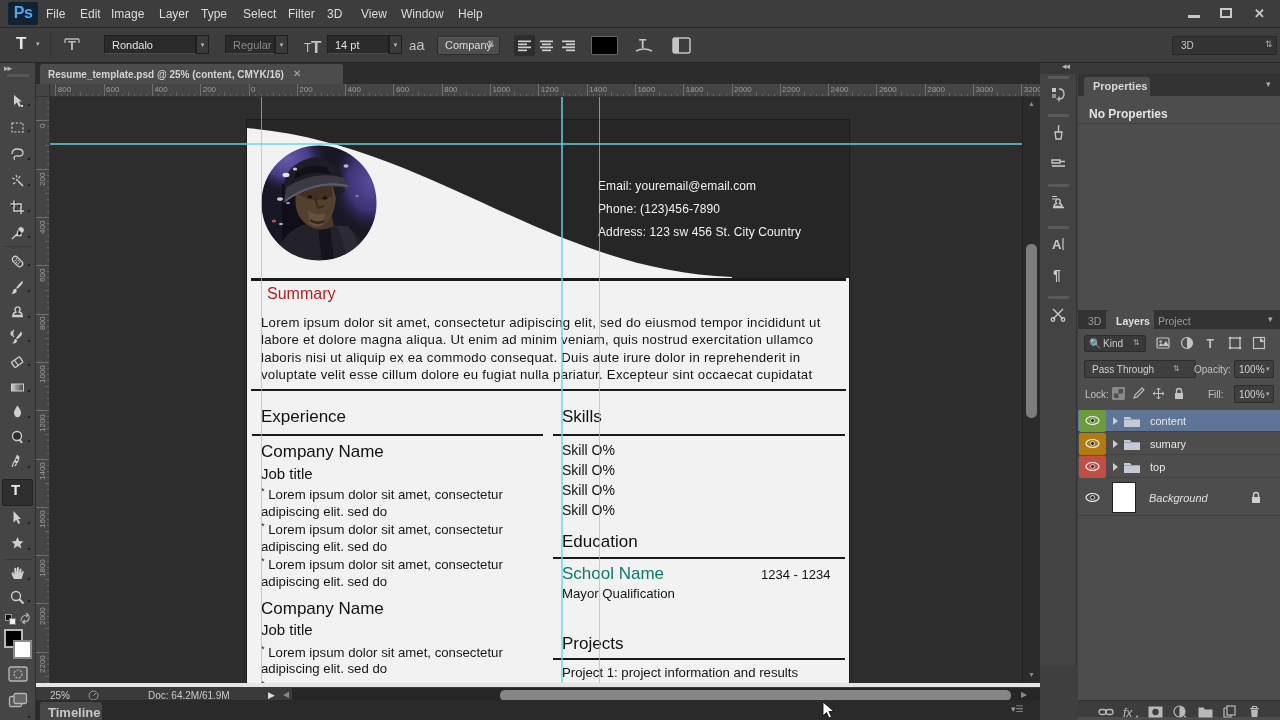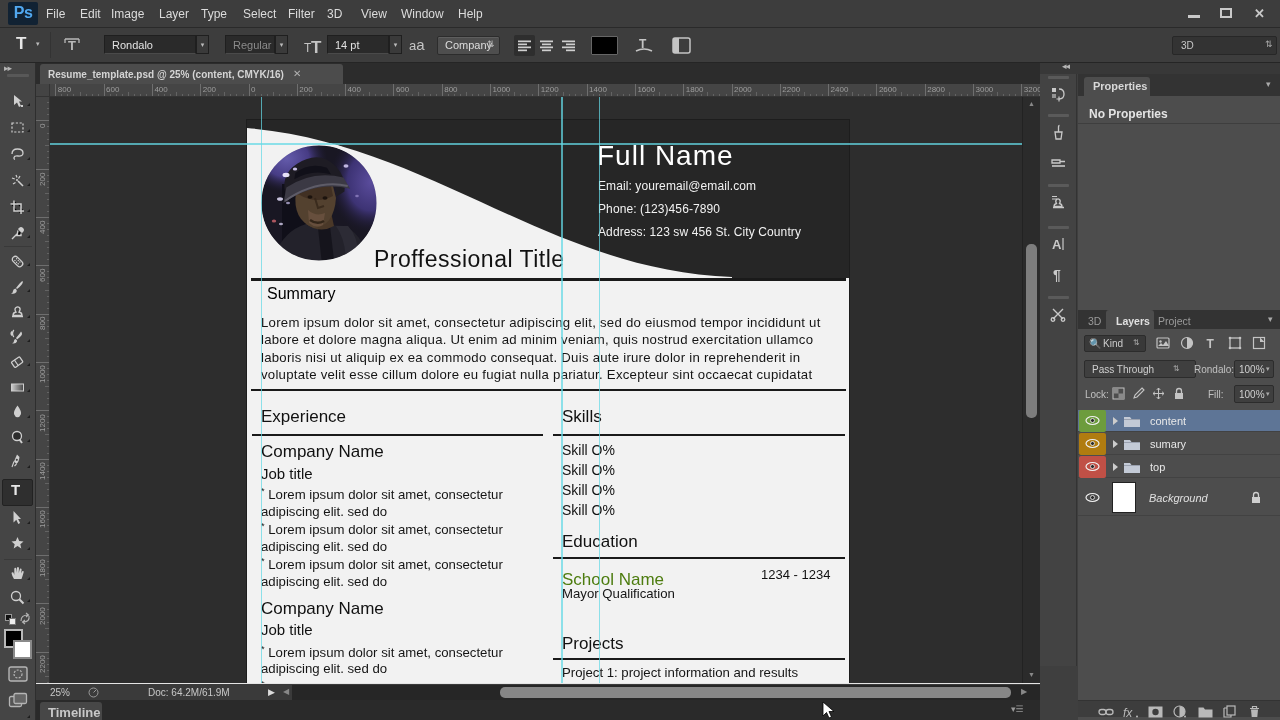--- a/index.html
+++ b/index.html
@@ -575,26 +575,24 @@
 <ellipse cx="37" cy="27" rx="2.2" ry="1.6" fill="#d8d0f8" opacity="0.9"></ellipse>
 <ellipse cx="22" cy="57" rx="3" ry="1.8" fill="#e8e2ff" opacity="0.85"></ellipse>
 <ellipse cx="30" cy="61" rx="2" ry="1.3" fill="#cfc4f2" opacity="0.7"></ellipse>
 <ellipse cx="88" cy="24" rx="2.5" ry="1.8" fill="#cfc5f0" opacity="0.9"></ellipse>
 <ellipse cx="16" cy="79" rx="2.2" ry="1.5" fill="#c8626a" opacity="0.85"></ellipse>
 <ellipse cx="23" cy="82" rx="2" ry="1.3" fill="#e0d8fa" opacity="0.75"></ellipse>
 <ellipse cx="99" cy="54" rx="1.8" ry="1.2" fill="#a99ad8" opacity="0.6"></ellipse>
 </g>
 <circle cx="61" cy="61" r="59" fill="none" stroke="#f2f2f2" stroke-width="3"></circle>
 </svg>
-<div class="a" style="left:350px;top:20px;font-size:28px;color:#fff;letter-spacing:1px;">Full Name</div>
 <div class="a" style="left:351px;top:59px;font-size:12px;color:#f2f2f2;letter-spacing:.1px;">Email: youremail@email.com</div>
 <div class="a" style="left:351px;top:82px;font-size:12px;color:#f2f2f2;letter-spacing:.1px;">Phone: (123)456-7890</div>
 <div class="a" style="left:351px;top:105px;font-size:12px;color:#f2f2f2;letter-spacing:.1px;">Address: 123 sw 456 St. City Country</div>
-<div class="a" style="left:127px;top:126px;font-size:23px;color:#111;letter-spacing:.5px;">Proffessional Title</div>
-<div class="a" style="left:20px;top:165px;font-size:16px;color:#000000;">Summary</div>
+<div class="a" style="left:20px;top:165px;font-size:16px;color:#b91c1c;">Summary</div>
 <div class="a" style="left:14px;top:194px;width:578px;font-size:13.2px;line-height:17.4px;color:#151515;letter-spacing:.25px;">Lorem ipsum dolor sit amet, consectetur adipiscing elit, sed do eiusmod tempor incididunt ut labore et dolore magna aliqua. Ut enim ad minim veniam, quis nostrud exercitation ullamco laboris nisi ut aliquip ex ea commodo consequat. Duis aute irure dolor in reprehenderit in voluptate velit esse cillum dolore eu fugiat nulla pariatur. Excepteur sint occaecat cupidatat</div>
 <div class="a" style="left:4px;top:269px;width:595px;height:2px;background:#1a1a1a;"></div>
 <div class="a" style="left:14px;top:287px;font-size:17px;color:#111;">Experience</div>
 <div class="a" style="left:315px;top:287px;font-size:17px;color:#111;">Skills</div>
 <div class="a" style="left:5px;top:314px;width:291px;height:2px;background:#1a1a1a;"></div>
 <div class="a" style="left:306px;top:314px;width:292px;height:2px;background:#1a1a1a;"></div>
 <div class="a" style="left:14px;top:322px;font-size:17px;color:#111;">Company Name</div>
 <div class="a" style="left:14px;top:345px;font-size:15px;color:#111;">Job title</div>
 <div class="a" style="left:14px;top:366px;font-size:13.2px;color:#151515;"><sup>*</sup> Lorem ipsum dolor sit amet, consectetur</div>
 <div class="a" style="left:14px;top:383.5px;font-size:13.2px;color:#151515;">adipiscing elit. sed do</div>
@@ -606,39 +604,39 @@
 <div class="a" style="left:14px;top:501px;font-size:15px;color:#111;">Job title</div>
 <div class="a" style="left:14px;top:523.5px;font-size:13.2px;color:#151515;"><sup>*</sup> Lorem ipsum dolor sit amet, consectetur</div>
 <div class="a" style="left:14px;top:541px;font-size:13.2px;color:#151515;">adipiscing elit. sed do</div>
 <div class="a" style="left:14px;top:558.5px;font-size:13.2px;color:#151515;"><sup>*</sup> Lorem ipsum dolor sit amet, consectetur</div>
 <div class="a" style="left:315px;top:322px;font-size:14px;color:#111;">Skill O%</div>
 <div class="a" style="left:315px;top:342px;font-size:14px;color:#111;">Skill O%</div>
 <div class="a" style="left:315px;top:362px;font-size:14px;color:#111;">Skill O%</div>
 <div class="a" style="left:315px;top:382px;font-size:14px;color:#111;">Skill O%</div>
 <div class="a" style="left:315px;top:412px;font-size:17px;color:#111;">Education</div>
 <div class="a" style="left:306px;top:437px;width:292px;height:2px;background:#1a1a1a;"></div>
-<div class="a" style="left:315px;top:444px;font-size:17px;color:#4d7c0f;margin-top:6px;">School Name</div>
+<div class="a" style="left:315px;top:444px;font-size:17px;color:#0f766e;">School Name</div>
 <div class="a" style="left:514px;top:447px;font-size:13px;color:#111;white-space:nowrap;">1234 - 1234</div>
 <div class="a" style="left:315px;top:466px;font-size:13.2px;color:#151515;">Mayor Qualification</div>
 <div class="a" style="left:315px;top:514px;font-size:17px;color:#111;">Projects</div>
 <div class="a" style="left:306px;top:538px;width:292px;height:2px;background:#1a1a1a;"></div>
 <div class="a" style="left:315px;top:545px;font-size:13.2px;color:#151515;">Project 1: project information and results</div>
 </div>
 <div class="a" style="left:210.5px;top:0;width:1.5px;height:586px;background:rgba(100,216,228,.72);"></div>
 <div class="a" style="left:511.0px;top:0;width:1.5px;height:586px;background:rgba(100,216,228,.72);"></div>
 <div class="a" style="left:548.5px;top:0;width:1.5px;height:586px;background:rgba(100,216,228,.72);"></div>
 <div class="a" style="left:0;top:46px;width:972px;height:1.5px;background:rgba(100,216,228,.72);"></div>
 </div>
   </div>
 <div class="a" style="left:1022px;top:97px;width:18px;height:586px;background:#2b2b2b;border-left:1px solid #222;">
     <div class="a" style="left:3px;top:147px;width:11px;height:174px;background:#7d7d7d;border-radius:5px;"></div>
     <div class="a" style="left:5px;top:3px;font-size:7px;color:#888;">▲</div>
     <div class="a" style="left:5px;top:574px;font-size:7px;color:#888;">▼</div>
   </div>
-<div class="a" style="left:36px;top:683px;width:1004px;height:17px;background:#3a3a3a;border-top:1px solid #e5e5e5;">
+<div class="a" style="left:36px;top:683px;width:1004px;height:17px;background:#3a3a3a;border-top:4px solid #e5e5e5;">
 <span class="a" style="left:14px;top:3px;font-size:10px;color:#c8c8c8;">25%</span>
 <svg class="a" style="left:52px;top:3px;" width="11" height="11" viewBox="0 0 11 11">
       <circle cx="5.5" cy="5.5" r="4.5" fill="none" stroke="#999" stroke-width="1"></circle>
       <path d="M5.5,5.5 L8,3" stroke="#999" stroke-width="1"></path>
     </svg>
 <span class="a" style="left:112px;top:3px;font-size:10px;color:#c8c8c8;">Doc: 64.2M/61.9M</span>
 <span class="a" style="left:232px;top:3px;font-size:9px;color:#ddd;">▶</span>
 <span class="a" style="left:247px;top:3px;font-size:8px;color:#888;">◀</span>
 <div class="a" style="left:256px;top:1px;width:766px;height:15px;background:#262626;">
       <div class="a" style="left:208px;top:2px;width:511px;height:11px;background:#868686;border-radius:5px;"></div>
@@ -736,21 +734,21 @@
         <circle cx="12" cy="12" r="1.3" fill="#c4c4c4"></circle>
       </svg>
 <svg class="a" style="left:174px;top:26px;" width="14" height="14" viewBox="0 0 14 14">
         <rect x="1.5" y="1.5" width="11" height="11" fill="none" stroke="#c4c4c4" stroke-width="1.2"></rect>
         <path d="M8,1.5 L12.5,6 L8,6 Z" fill="#c4c4c4"></path>
       </svg>
 <div class="a" style="left:6px;top:50px;width:112px;height:18px;background:#3f3f3f;border:1px solid #2c2c2c;border-radius:2px;">
         <span class="a" style="left:7px;top:3px;font-size:10px;color:#d0d0d0;">Pass Through</span>
         <span class="a" style="left:88px;top:3px;font-size:8px;color:#aaa;">⇅</span>
       </div>
-<span class="a" style="left:116px;top:54px;font-size:10px;color:#c0c0c0;">Rondalo:</span>
+<span class="a" style="left:116px;top:54px;font-size:10px;color:#c0c0c0;">Opacity:</span>
 <div class="a" style="left:156px;top:50px;width:40px;height:18px;background:#3f3f3f;border:1px solid #2c2c2c;border-radius:2px;">
         <span class="a" style="left:4px;top:3px;font-size:10px;color:#d0d0d0;">100%</span>
         <span class="a" style="left:31px;top:4px;font-size:7px;color:#aaa;">▾</span>
       </div>
 <span class="a" style="left:7px;top:79px;font-size:10px;color:#c0c0c0;">Lock:</span>
 <svg class="a" style="left:34px;top:77px;" width="13" height="13" viewBox="0 0 13 13">
         <rect x="1" y="1" width="11" height="11" fill="none" stroke="#c4c4c4" stroke-width="1"></rect>
         <path d="M1,1 h5.5 v5.5 h-5.5 Z M6.5,6.5 h5.5 v5.5 h-5.5 Z" fill="#8a8a8a"></path>
       </svg>
 <svg class="a" style="left:54px;top:77px;" width="13" height="13" viewBox="0 0 13 13">

